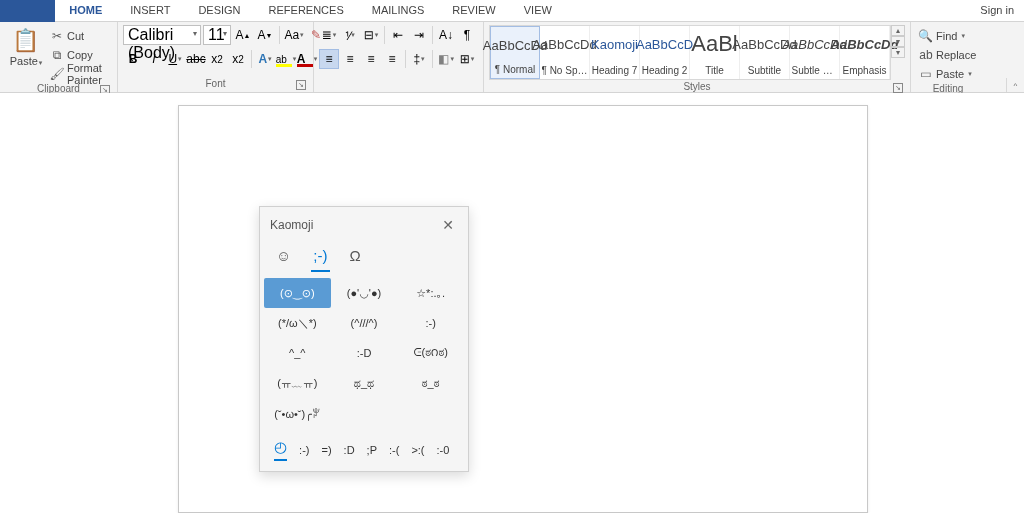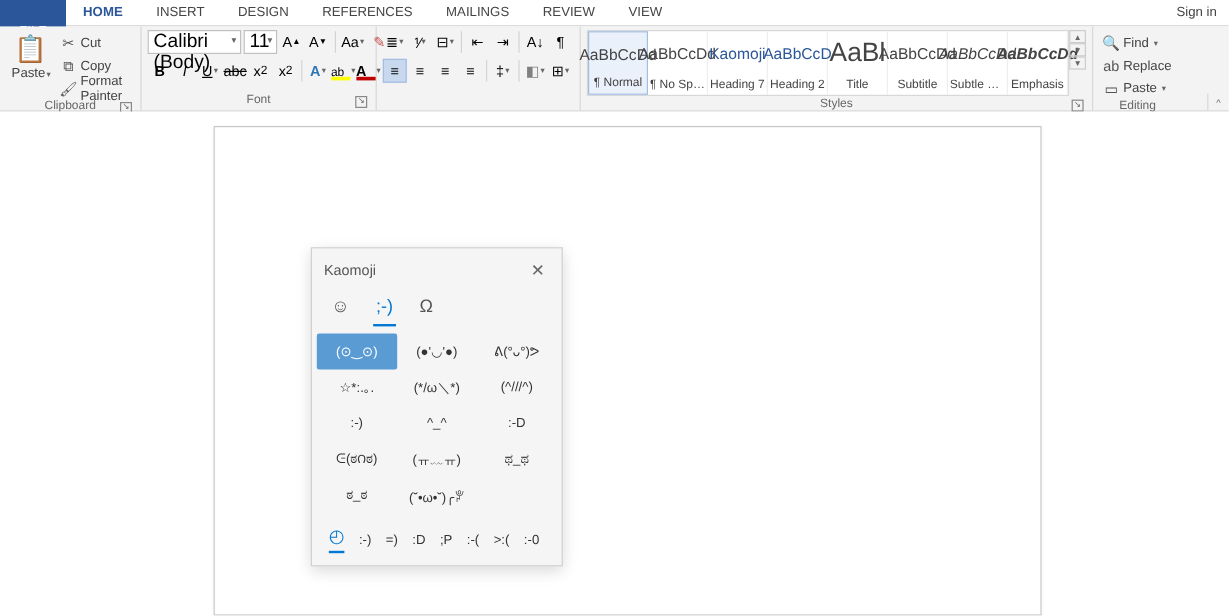--- a/index.html
+++ b/index.html
@@ -447,21 +447,20 @@
     <span class="kao-close">✕</span>
   </div>
   <div class="kao-tabs">
     <div class="kao-tab">☺</div>
     <div class="kao-tab sel">;-)</div>
     <div class="kao-tab">Ω</div>
   </div>
   <div class="kao-grid" id="kao-grid">
       <div class="kao-cell sel">(⊙‿⊙)</div>
       <div class="kao-cell">(●'◡'●)</div>
-      <div class="kao-cell">ᕕ(°ᴗ°)ᕗ</div>
       <div class="kao-cell">☆*:.｡.</div>
       <div class="kao-cell">(*/ω＼*)</div>
       <div class="kao-cell">(^///^)</div>
       <div class="kao-cell">:-)</div>
       <div class="kao-cell">^_^</div>
       <div class="kao-cell">:-D</div>
       <div class="kao-cell">ᕮ(ಠ౧ಠ)</div>
       <div class="kao-cell">(ㅠ﹏ㅠ)</div>
       <div class="kao-cell">ಥ_ಥ</div>
       <div class="kao-cell">ಠ_ಠ</div>

